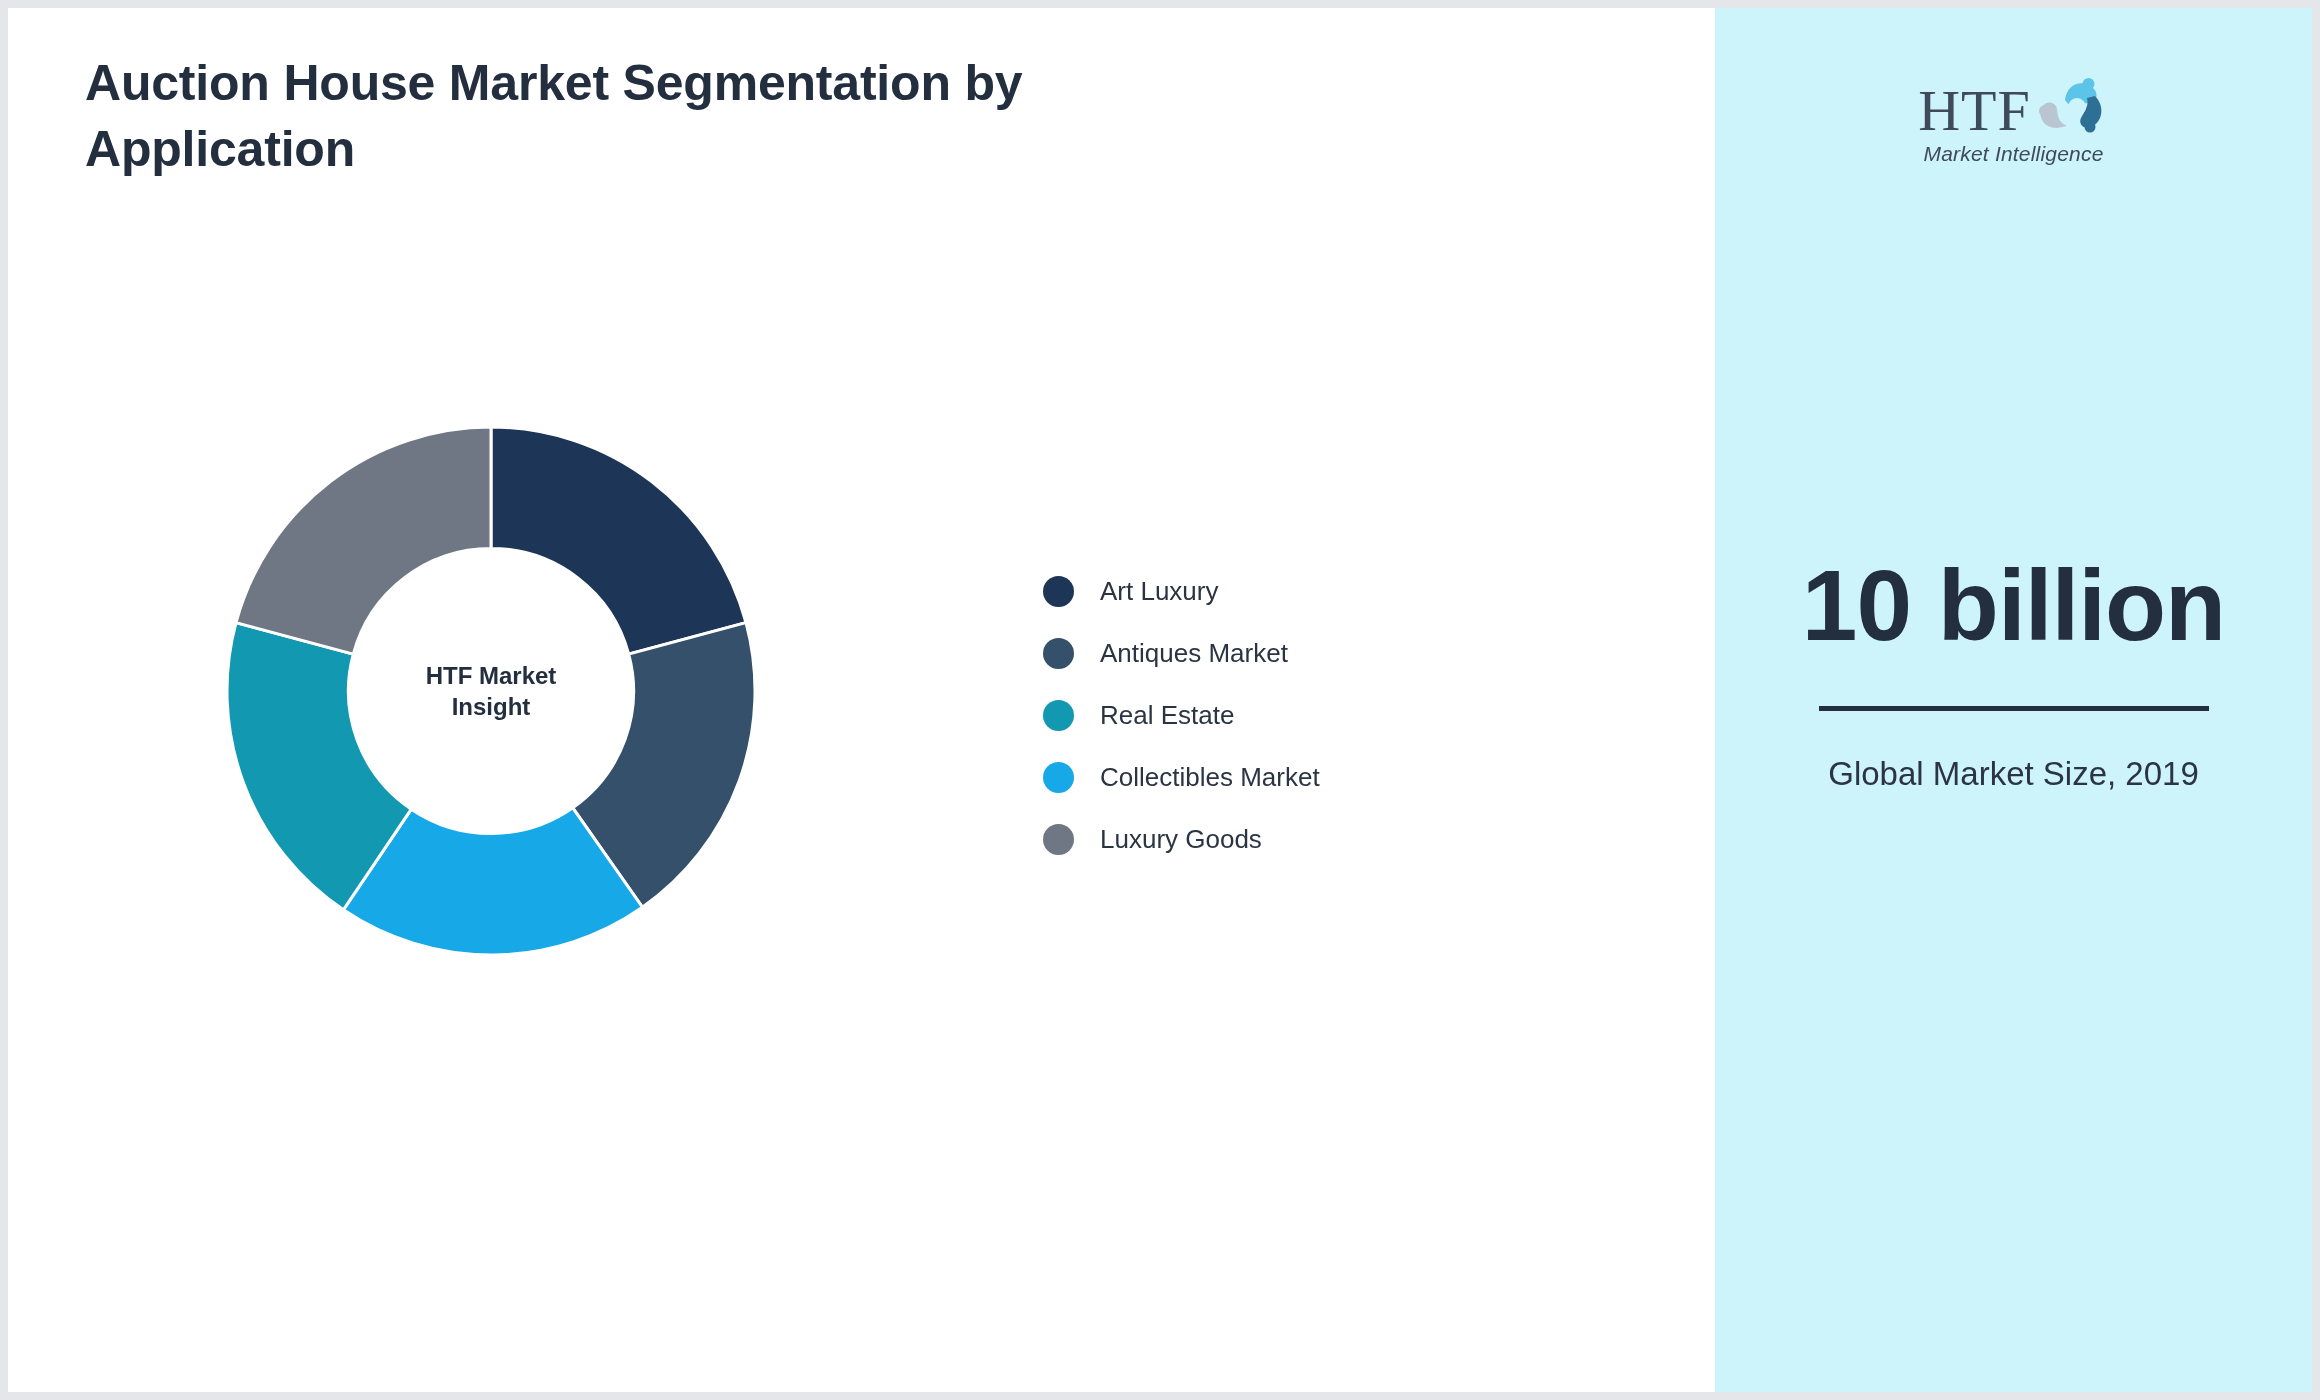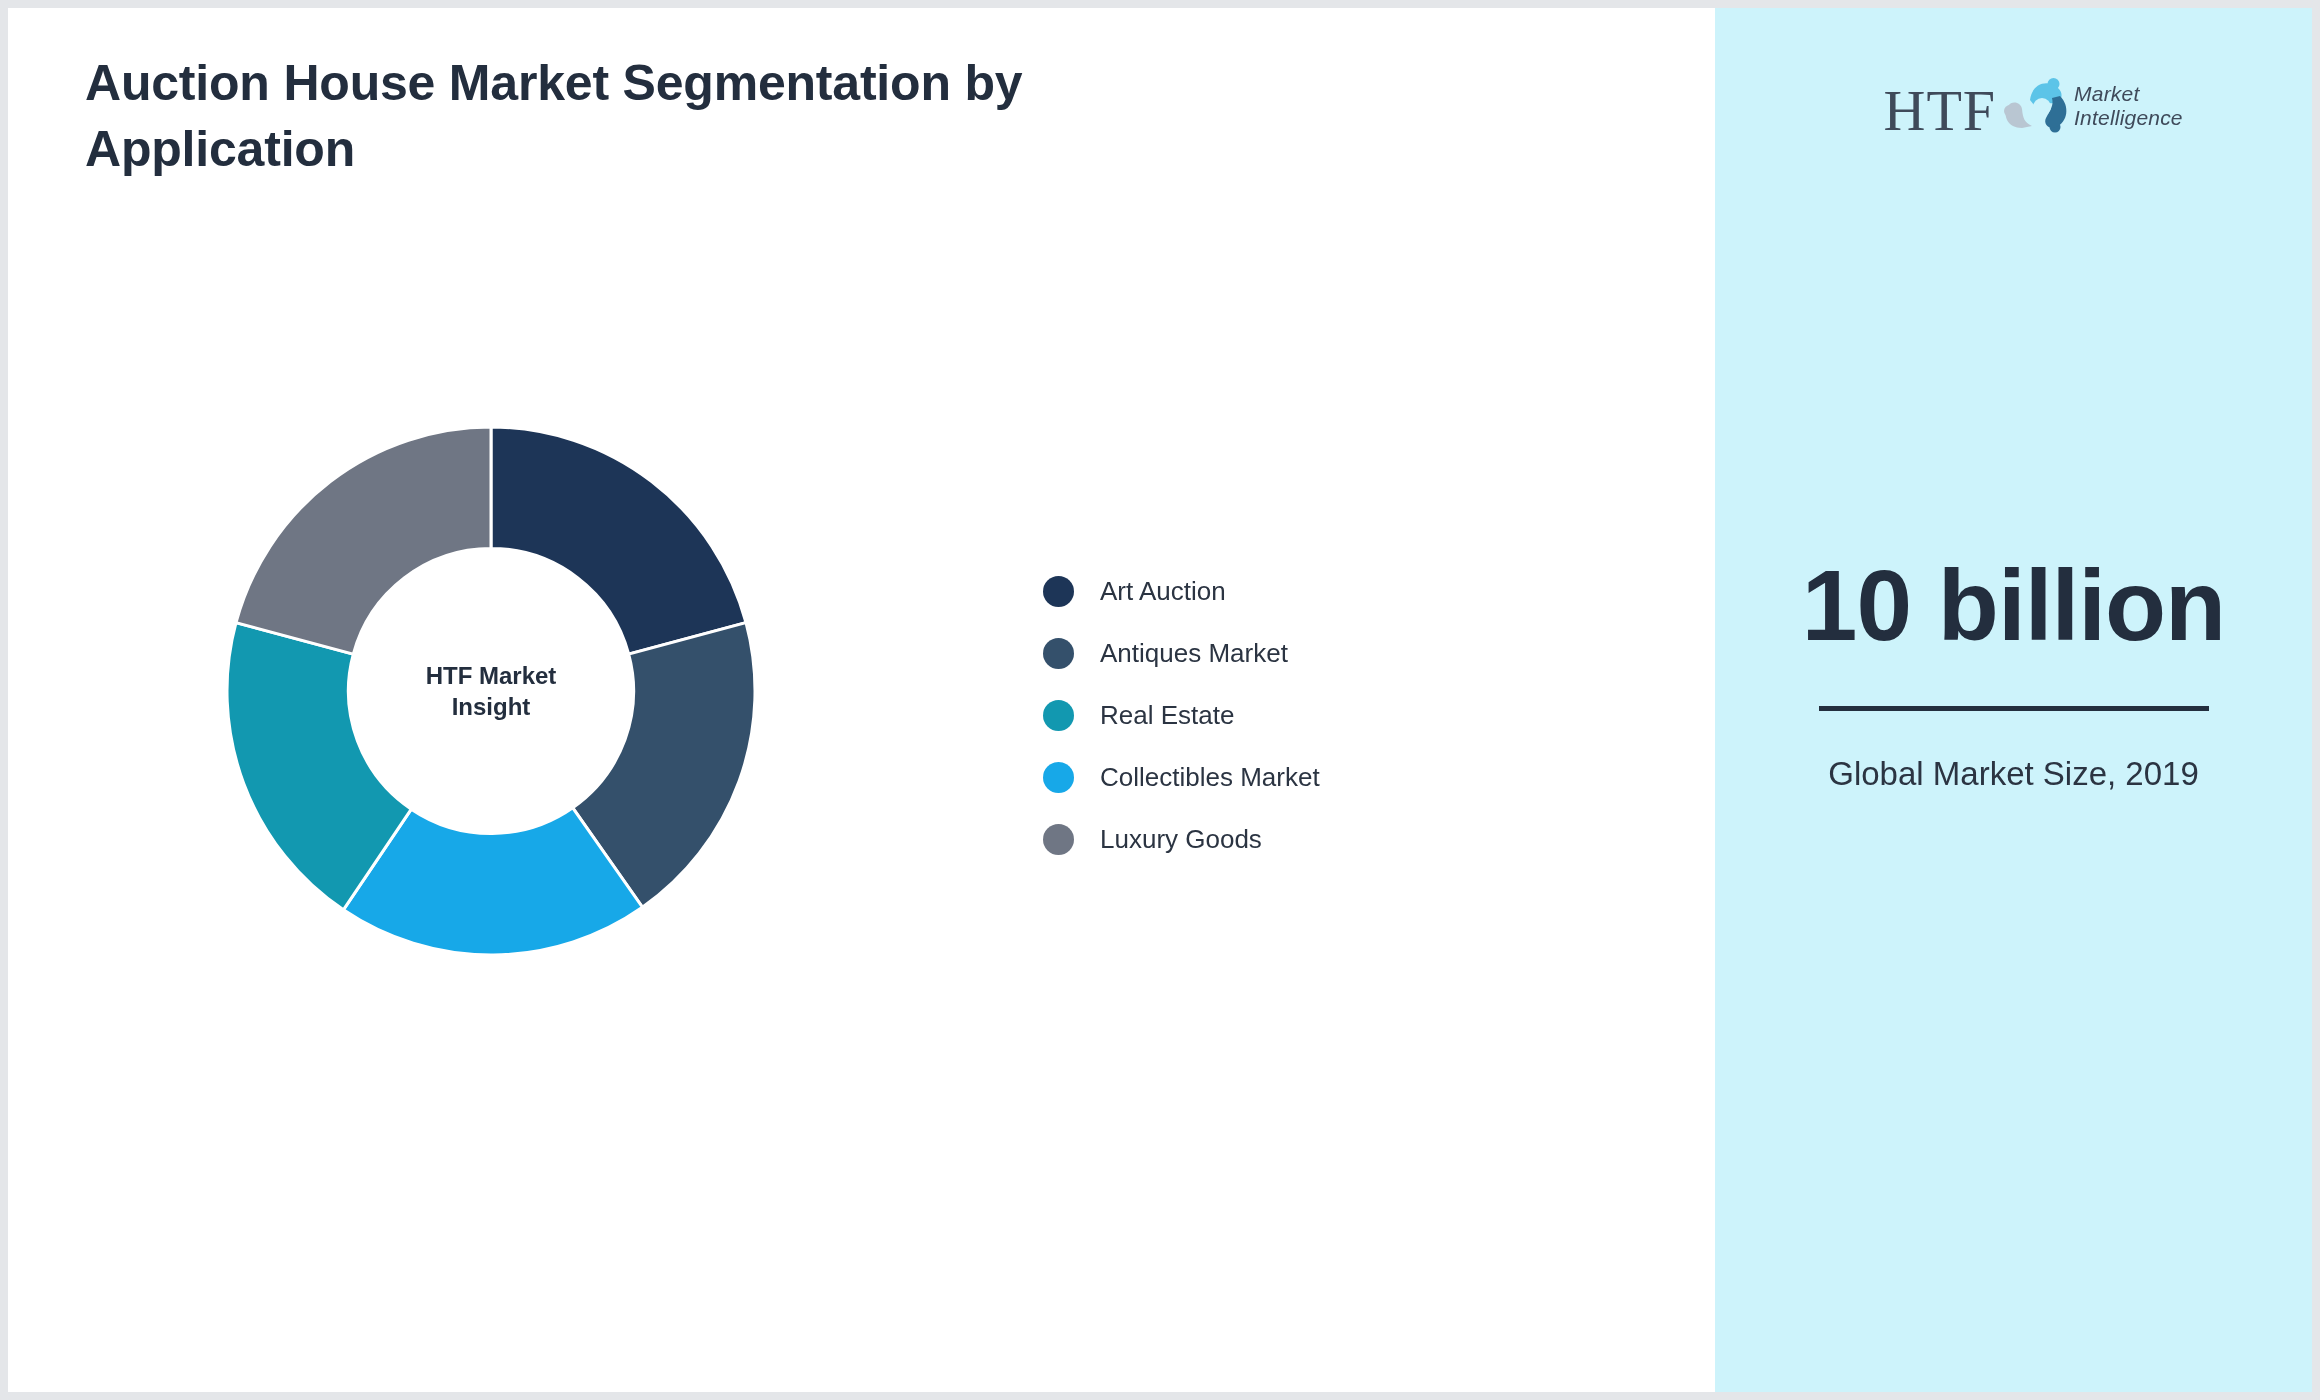--- a/index.html
+++ b/index.html
@@ -110,20 +110,21 @@
     align-items: center;
   }
 
   .logo {
     position: absolute;
     top: 62px;
     left: 50%;
     transform: translateX(-50%);
     width: 260px;
     display: flex;
+    flex-direction: column;
     align-items: center;
   }
 
   .logo-mark {
     display: flex;
     align-items: flex-end;
     justify-content: center;
     height: 70px;
   }
 
@@ -197,21 +198,21 @@
       </svg>
       <div class="donut-center-label">
         <div>HTF Market</div>
         <div>Insight</div>
       </div>
     </div>
 
     <div class="legend" id="legend-root">
         <div class="legend-item">
           <span class="legend-swatch" style="background: rgb(29, 53, 87);"></span>
-          <span class="legend-label">Art Auction</span>
+          <span class="legend-label">Art Luxury</span>
         </div>
         <div class="legend-item">
           <span class="legend-swatch" style="background: rgb(52, 80, 107);"></span>
           <span class="legend-label">Antiques Market</span>
         </div>
         <div class="legend-item">
           <span class="legend-swatch" style="background: rgb(18, 152, 176);"></span>
           <span class="legend-label">Real Estate</span>
         </div>
         <div class="legend-item">

